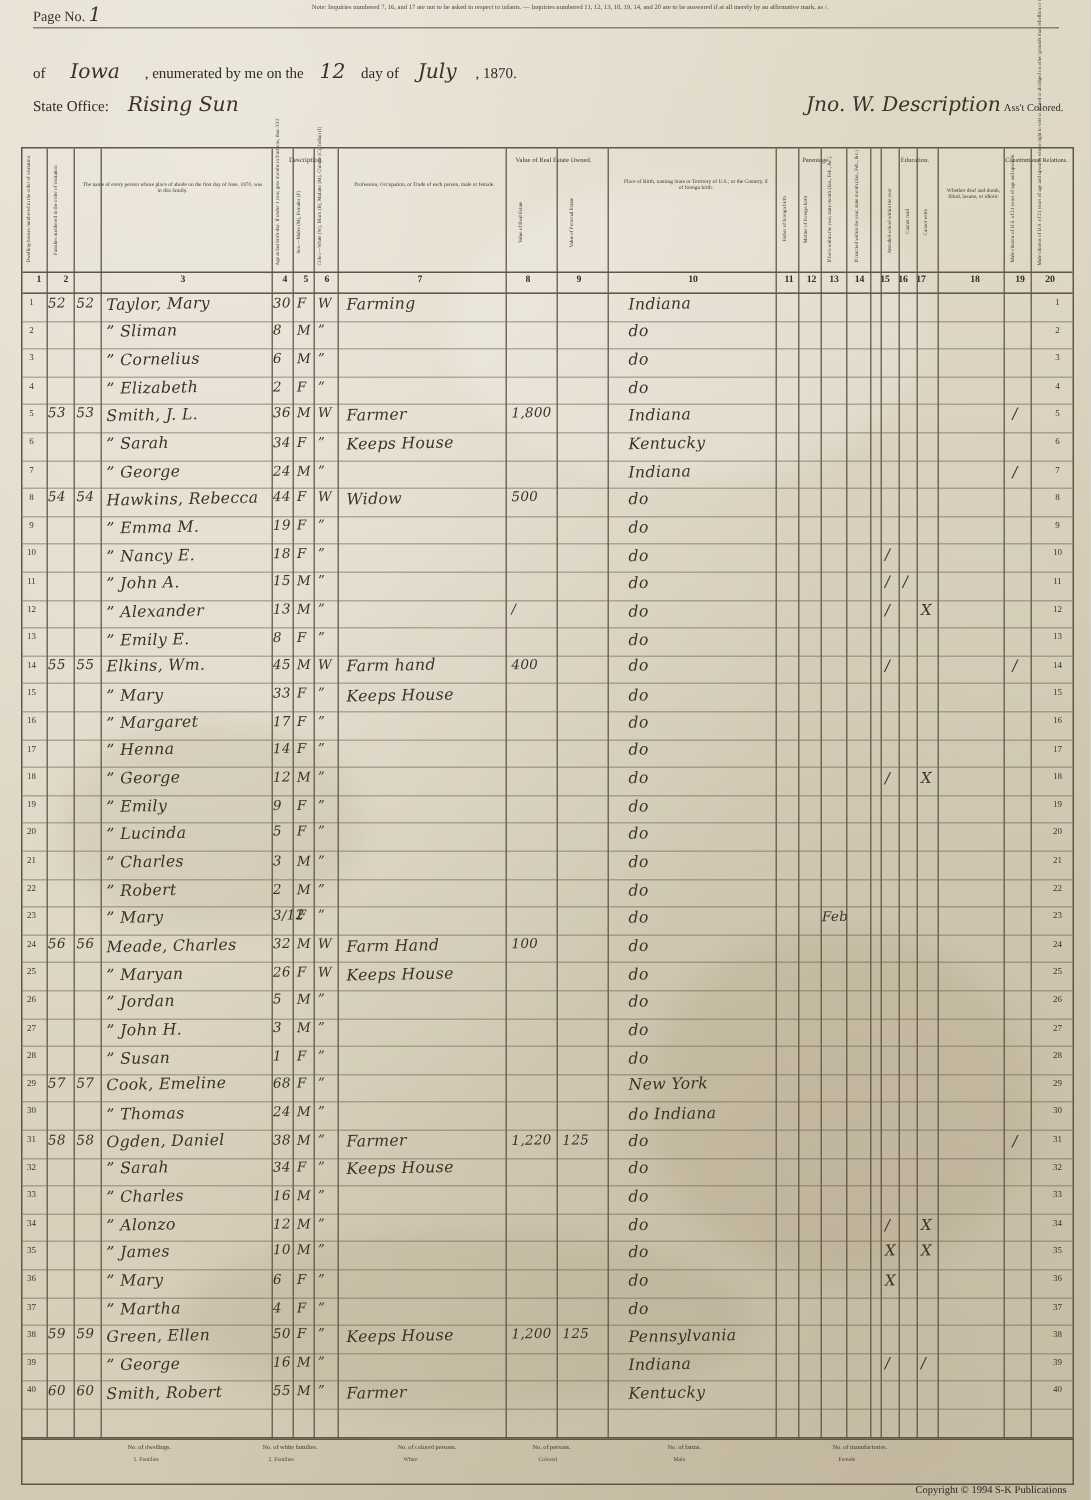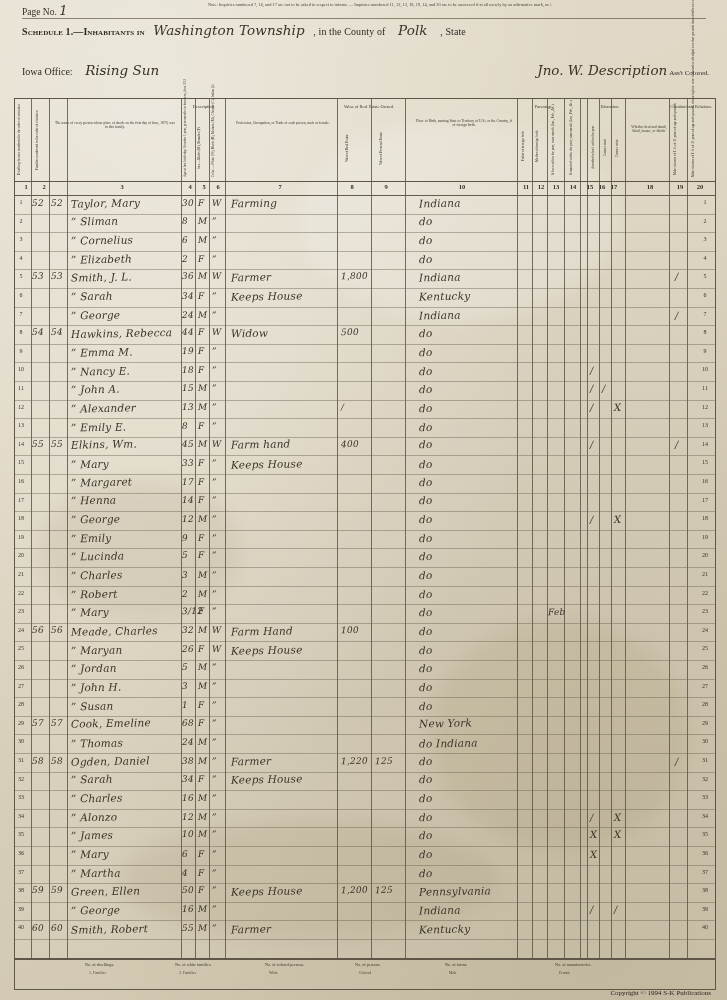--- a/index.html
+++ b/index.html
@@ -76,31 +76,33 @@
 <div class="stain" style="left:120px;top:820px;width:380px;height:120px;background:rgba(135,115,75,.12);"></div>
 
 <div class="hdr">
   <div class="pageno">
     Page No. <span class="num">1</span>
   </div>
   <div class="tinytext">Note: Inquiries numbered 7, 16, and 17 are not to be asked in respect to infants. — Inquiries numbered 11, 12, 13, 18, 19, 14, and 20 are to be answered if at all merely by an affirmative mark, as /.</div>
 
   <div class="rule" style="left:22px;top:18px;width:684px;"></div>
 
-  <div class="sched">
-    <b>Schedule 1.—Inhabitants in</b>
-    <span class="hw-md" style="padding:0 6px;">Washington Township</span>
-    <span>, in the County of</span>
-    <span class="hw-md" style="padding:0 10px;">Polk</span>
-    <span>, State</span>
+
+  <div class="hline2">
+    <span>of</span>
+    <span class="hw-md" style="padding:0 14px;">Iowa</span>
+    <span>, enumerated by me on the</span>
+    <span class="hw-md" style="padding:0 8px;">12</span>
+    <span>day of</span>
+    <span class="hw-md" style="padding:0 10px;">July</span>
+    <span>, 1870.</span>
   </div>
 
-
   <div class="hline3">
-    <span>Iowa Office:</span>
+    <span>State Office:</span>
     <span class="hw-md" style="padding:0 10px;">Rising Sun</span>
   </div>
 
   <div class="marshal">
     <span class="hw-md">Jno. W. Description</span>
     <span style="font-size:7px;">Ass't Colored.</span>
   </div>
 </div>
 
 <div class="tbl">

